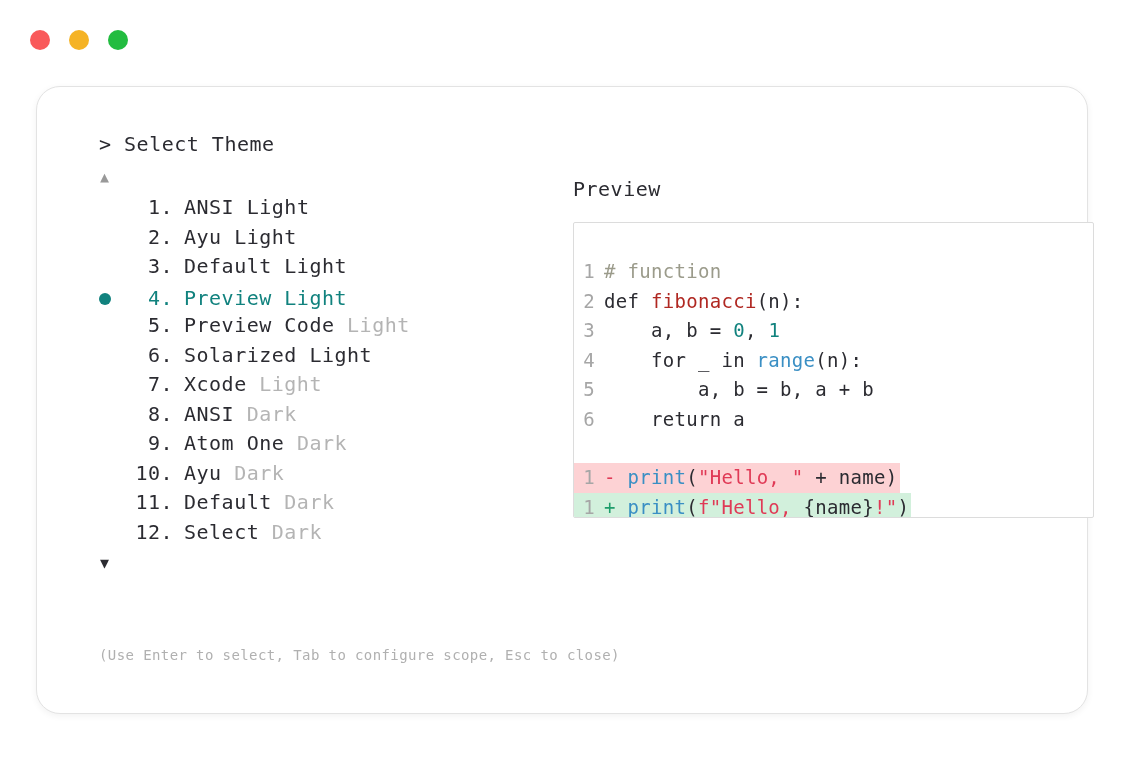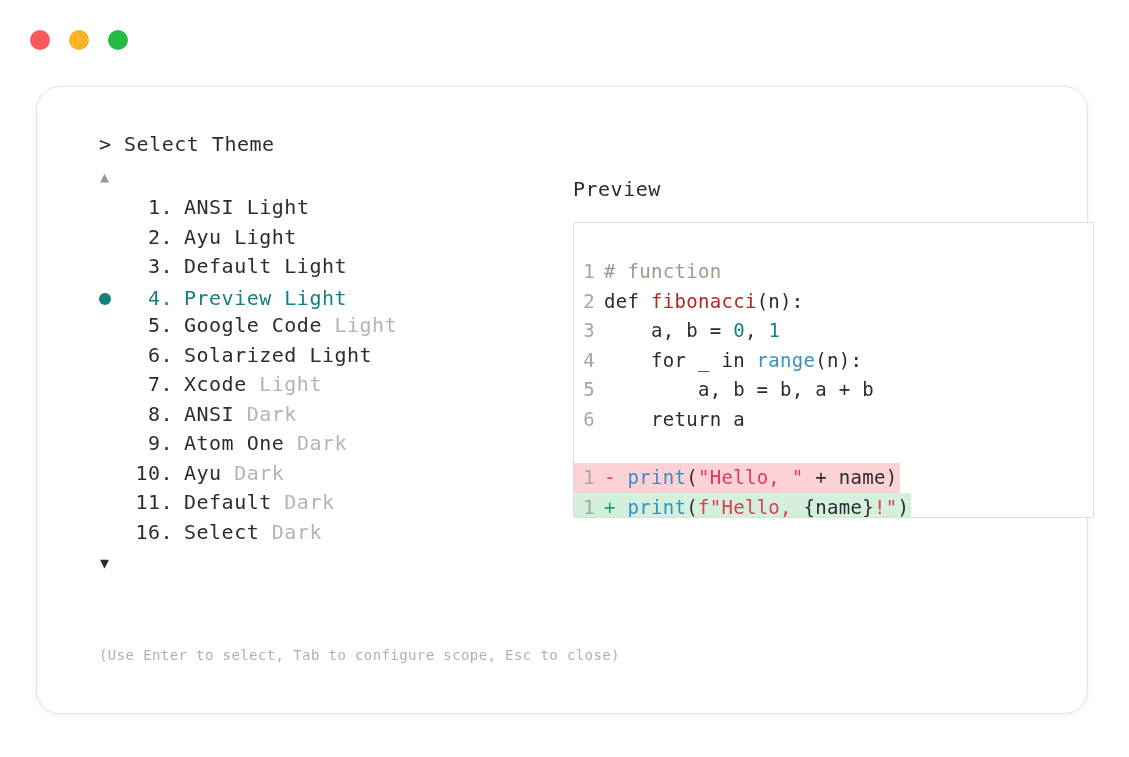--- a/index.html
+++ b/index.html
@@ -218,28 +218,28 @@
   <div class="card-inner">
 
     <div class="left-col">
       <div class="prompt-line">&gt; Select Theme</div>
       <div class="scroll-arrow up">▲</div>
       <div class="theme-list" id="theme-list">
           <div class="theme-row"><span class="bullet-cell"></span><span class="num-cell">1.</span><span class="name-cell">ANSI </span><span class="suffix">Light</span></div>
           <div class="theme-row"><span class="bullet-cell"></span><span class="num-cell">2.</span><span class="name-cell">Ayu </span><span class="suffix">Light</span></div>
           <div class="theme-row"><span class="bullet-cell"></span><span class="num-cell">3.</span><span class="name-cell">Default </span><span class="suffix">Light</span></div>
           <div class="theme-row selected"><span class="bullet-cell"><span class="bullet-dot"></span></span><span class="num-cell">4.</span><span class="name-cell">Preview </span><span class="suffix">Light</span></div>
-          <div class="theme-row"><span class="bullet-cell"></span><span class="num-cell">5.</span><span class="name-cell">Google Code </span><span class="suffix muted">Light</span></div>
+          <div class="theme-row"><span class="bullet-cell"></span><span class="num-cell">5.</span><span class="name-cell">Preview Code </span><span class="suffix muted">Light</span></div>
           <div class="theme-row"><span class="bullet-cell"></span><span class="num-cell">6.</span><span class="name-cell">Solarized </span><span class="suffix">Light</span></div>
           <div class="theme-row"><span class="bullet-cell"></span><span class="num-cell">7.</span><span class="name-cell">Xcode </span><span class="suffix muted">Light</span></div>
           <div class="theme-row"><span class="bullet-cell"></span><span class="num-cell">8.</span><span class="name-cell">ANSI </span><span class="suffix muted">Dark</span></div>
           <div class="theme-row"><span class="bullet-cell"></span><span class="num-cell">9.</span><span class="name-cell">Atom One </span><span class="suffix muted">Dark</span></div>
           <div class="theme-row"><span class="bullet-cell"></span><span class="num-cell">10.</span><span class="name-cell">Ayu </span><span class="suffix muted">Dark</span></div>
           <div class="theme-row"><span class="bullet-cell"></span><span class="num-cell">11.</span><span class="name-cell">Default </span><span class="suffix muted">Dark</span></div>
-          <div class="theme-row"><span class="bullet-cell"></span><span class="num-cell">16.</span><span class="name-cell">Select </span><span class="suffix muted">Dark</span></div>
+          <div class="theme-row"><span class="bullet-cell"></span><span class="num-cell">12.</span><span class="name-cell">Select </span><span class="suffix muted">Dark</span></div>
         </div>
       <div class="scroll-arrow down">▼</div>
     </div>
 
     <div class="hint">(Use Enter to select, Tab to configure scope, Esc to close)</div>
 
     <div class="right-col">
       <div class="preview-title">Preview</div>
       <div class="preview-box">
         <div class="code" id="code-block"><div class="code-line"><span class="ln">1</span><span class="code-text"><span class="tok-comment"># function</span></span></div><div class="code-line"><span class="ln">2</span><span class="code-text"><span class="tok-plain">def </span><span class="tok-func">fibonacci</span><span class="tok-plain">(n):</span></span></div><div class="code-line"><span class="ln">3</span><span class="code-text"><span class="tok-plain">    a, b = </span><span class="tok-num">0</span><span class="tok-plain">, </span><span class="tok-num">1</span></span></div><div class="code-line"><span class="ln">4</span><span class="code-text"><span class="tok-plain">    for _ in </span><span class="tok-builtin">range</span><span class="tok-plain">(n):</span></span></div><div class="code-line"><span class="ln">5</span><span class="code-text"><span class="tok-plain">        a, b = b, a + b</span></span></div><div class="code-line"><span class="ln">6</span><span class="code-text"><span class="tok-plain">    return a</span></span></div></div>

